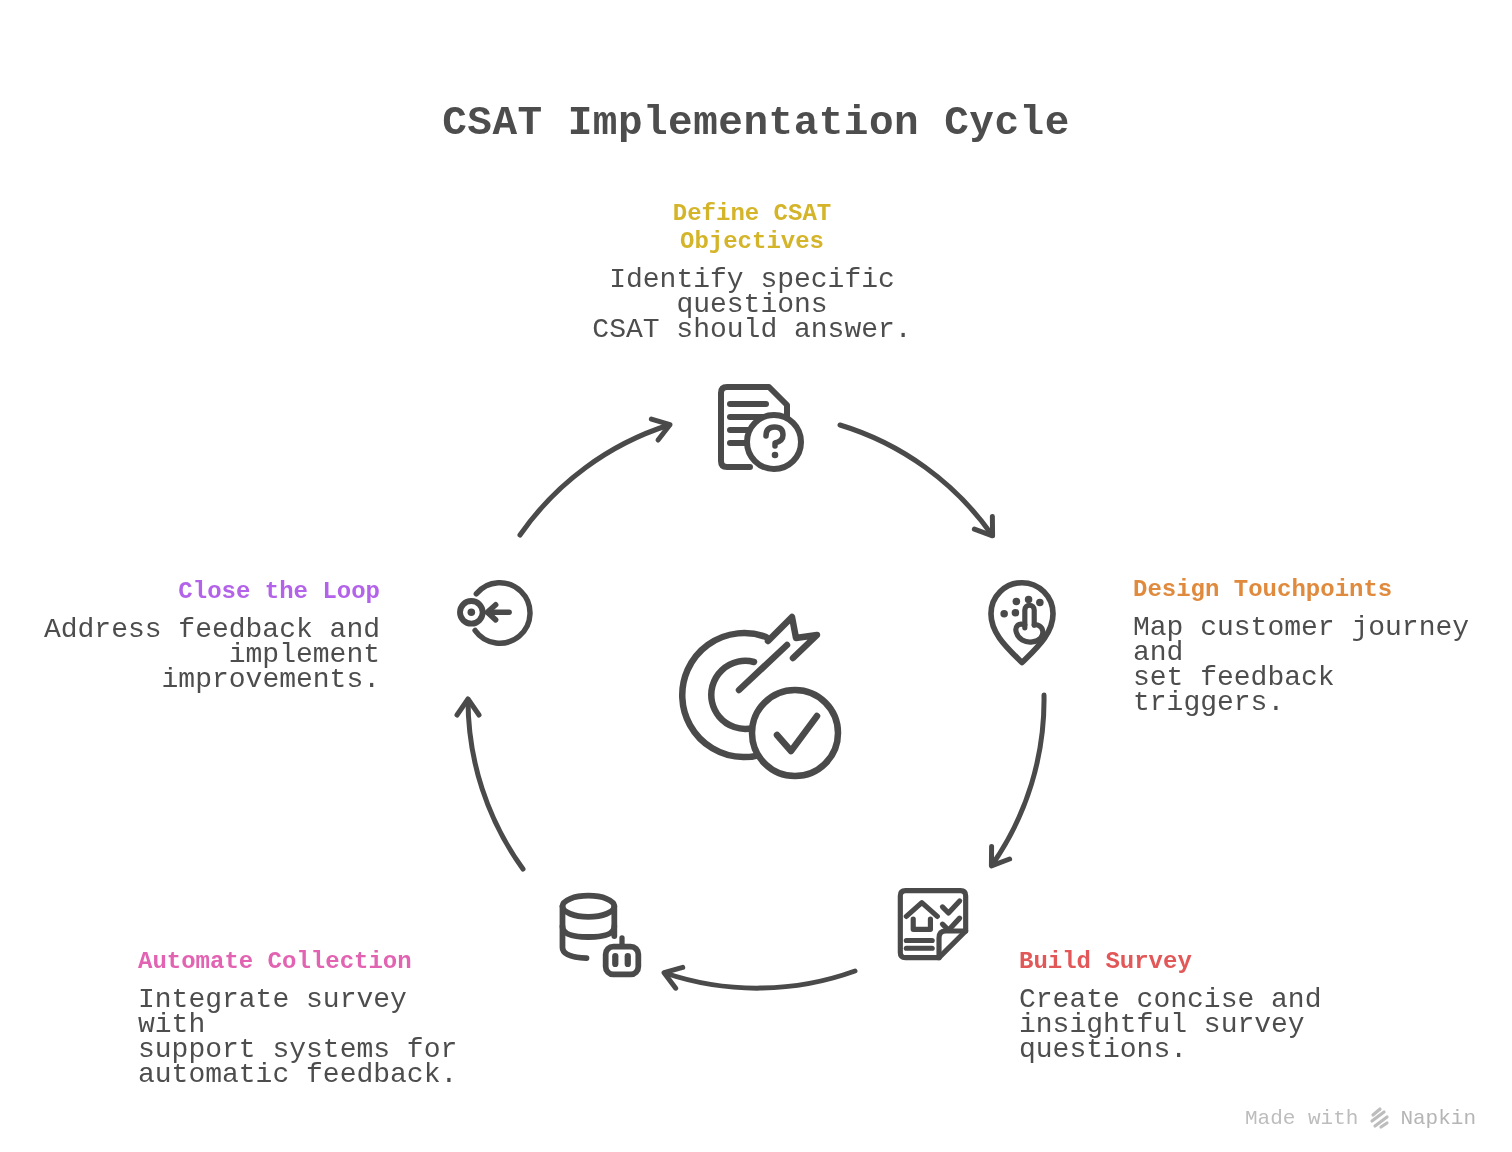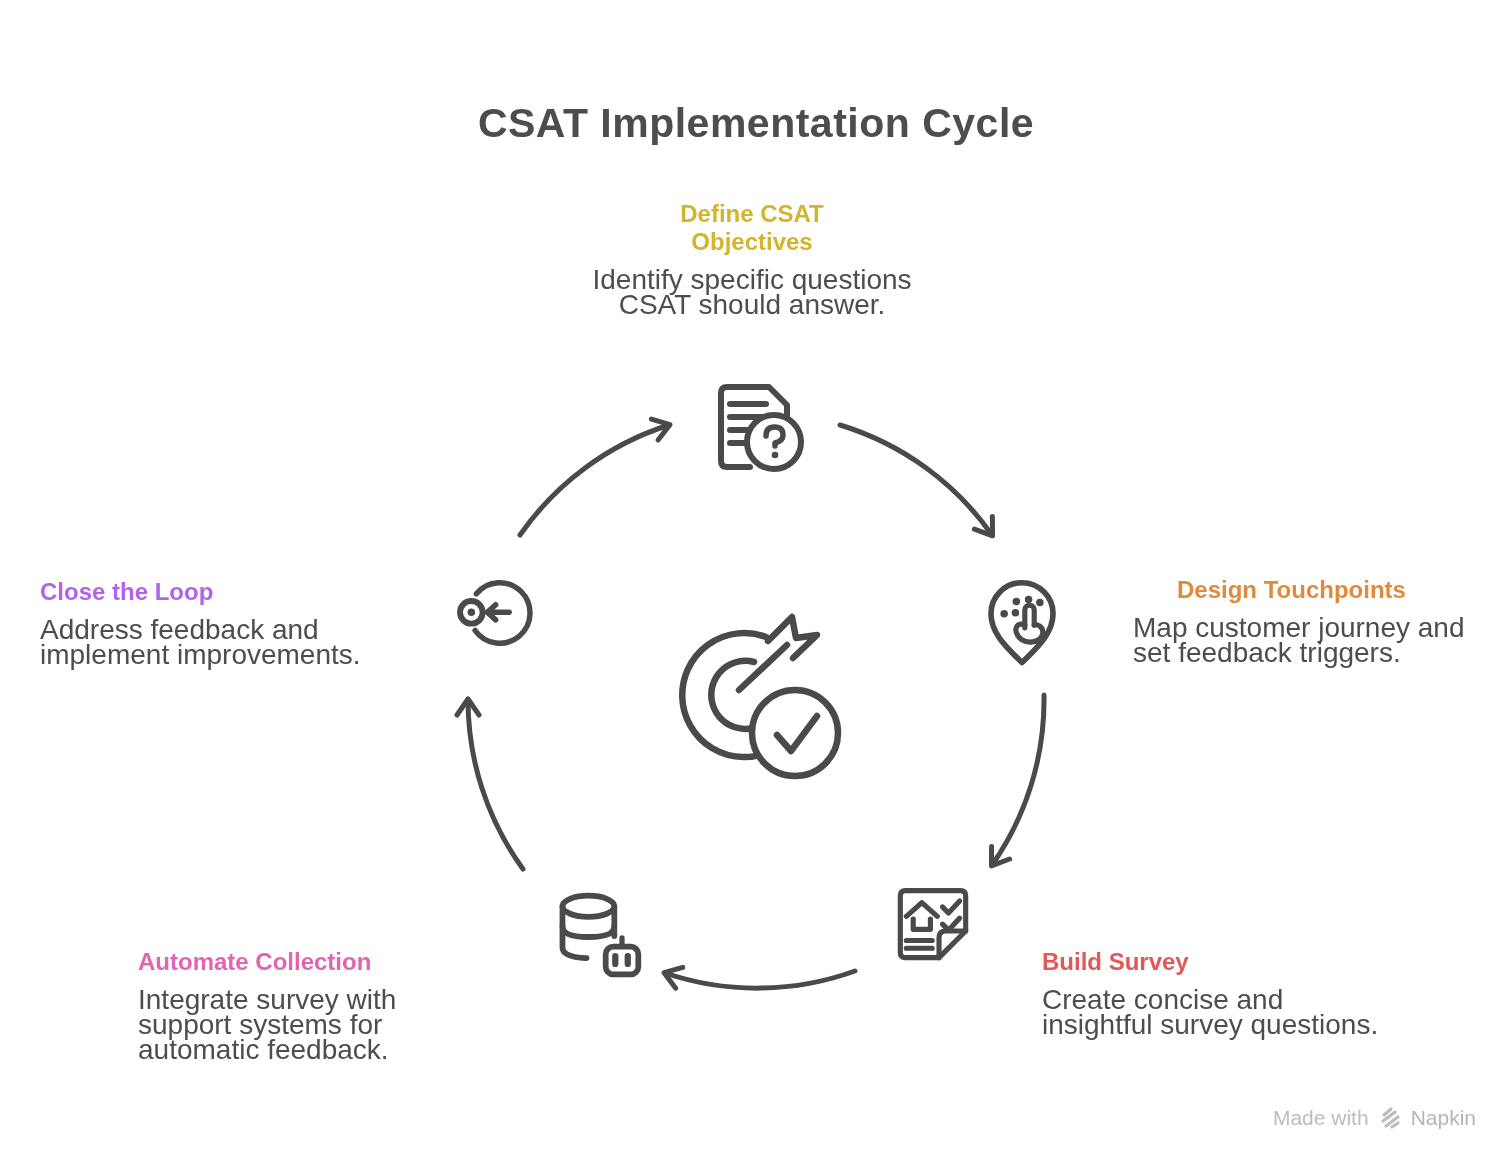--- a/index.html
+++ b/index.html
@@ -1,31 +1,31 @@
 <!DOCTYPE html>
 <html><head>
 <meta charset="utf-8">
 <style>
   html,body { margin:0; padding:0; background:#fff; }
   .canvas {
     position:relative; width:1512px; height:1152px; background:#ffffff;
-    font-family:Liberation Sans, sans-serif; color:#4d4d4d; overflow:hidden;
+    font-family:Liberation Mono, monospace; color:#4d4d4d; overflow:hidden;
   }
   .title {
     position:absolute; top:100px; left:0; width:100%; text-align:center;
     font-size:41px; font-weight:bold; letter-spacing:0.5px; color:#4d4d4d;
   }
   .node { position:absolute; }
   .node .label { font-size:24px; font-weight:bold; line-height:28px; white-space:pre-line; }
   .node .desc  { font-size:28px; line-height:25px; margin-top:11px; color:#4d4d4d; white-space:pre-line; }
   .node-define   { left:556px;  top:200px; width:392px;  text-align:center; }
   .node-touch    { left:1133px; top:576px; width:340px;  text-align:left; }
-  .node-survey   { left:1042px; top:948px; width:340px;  text-align:left; }
+  .node-survey   { left:1019px; top:948px; width:340px;  text-align:left; }
   .node-automate { right:1034px; top:948px; width:340px; text-align:left; }
-  .node-loop     { right:1132px; top:578px; width:340px; }
+  .node-loop     { right:1132px; top:578px; width:340px; text-align:right; }
   .icon { position:absolute; }
   .icon svg { display:block; }
   .arrows { position:absolute; left:0; top:0; }
   .watermark {
     position:absolute; right:36px; bottom:22px; display:flex; align-items:flex-end; gap:9px;
     color:#bdbdbd; font-size:21px;
   }
   .watermark .brand { color:#b5b5b5;margin-top:40px; }
 </style>
 </head>
@@ -78,21 +78,21 @@
         <path d="M 22 54 H 42"></path>
         <path d="M 22 67 H 42"></path>
         <circle cx="66" cy="66" r="27" fill="#ffffff"></circle>
         <path d="M 58 60 q 0 -9 8.5 -9 q 8.5 0 8.5 8 q 0 6 -8 8 l 0 3" stroke-width="5.5"></path>
         <circle cx="67" cy="79" r="1.6" fill="#4a4a4a" stroke-width="3.4"></circle>
       </g>
     </svg>
   </div>
 
   <div class="node node-touch">
-    <div class="label" style="color: rgb(224, 138, 62); margin-left: 44px;">Design Touchpoints</div>
+    <div class="label" style="color: rgb(224, 138, 62);">Design Touchpoints</div>
     <div class="desc">Map customer journey and
 set feedback triggers.</div>
   </div>
   <div class="icon" style="left:975px; top:576px;">
     <svg width="94" height="98" viewBox="0 0 100 104">
       <g fill="none" stroke="#4a4a4a" stroke-width="6" stroke-linecap="round" stroke-linejoin="round">
         <path d="M 50 92 C 34 76 17 61 17 40 A 33 33 0 1 1 83 40 C 83 61 66 76 50 92 Z"></path>
         <g fill="#4a4a4a" stroke="none">
           <circle cx="44" cy="27" r="4"></circle>
             <circle cx="57" cy="25" r="4"></circle>

